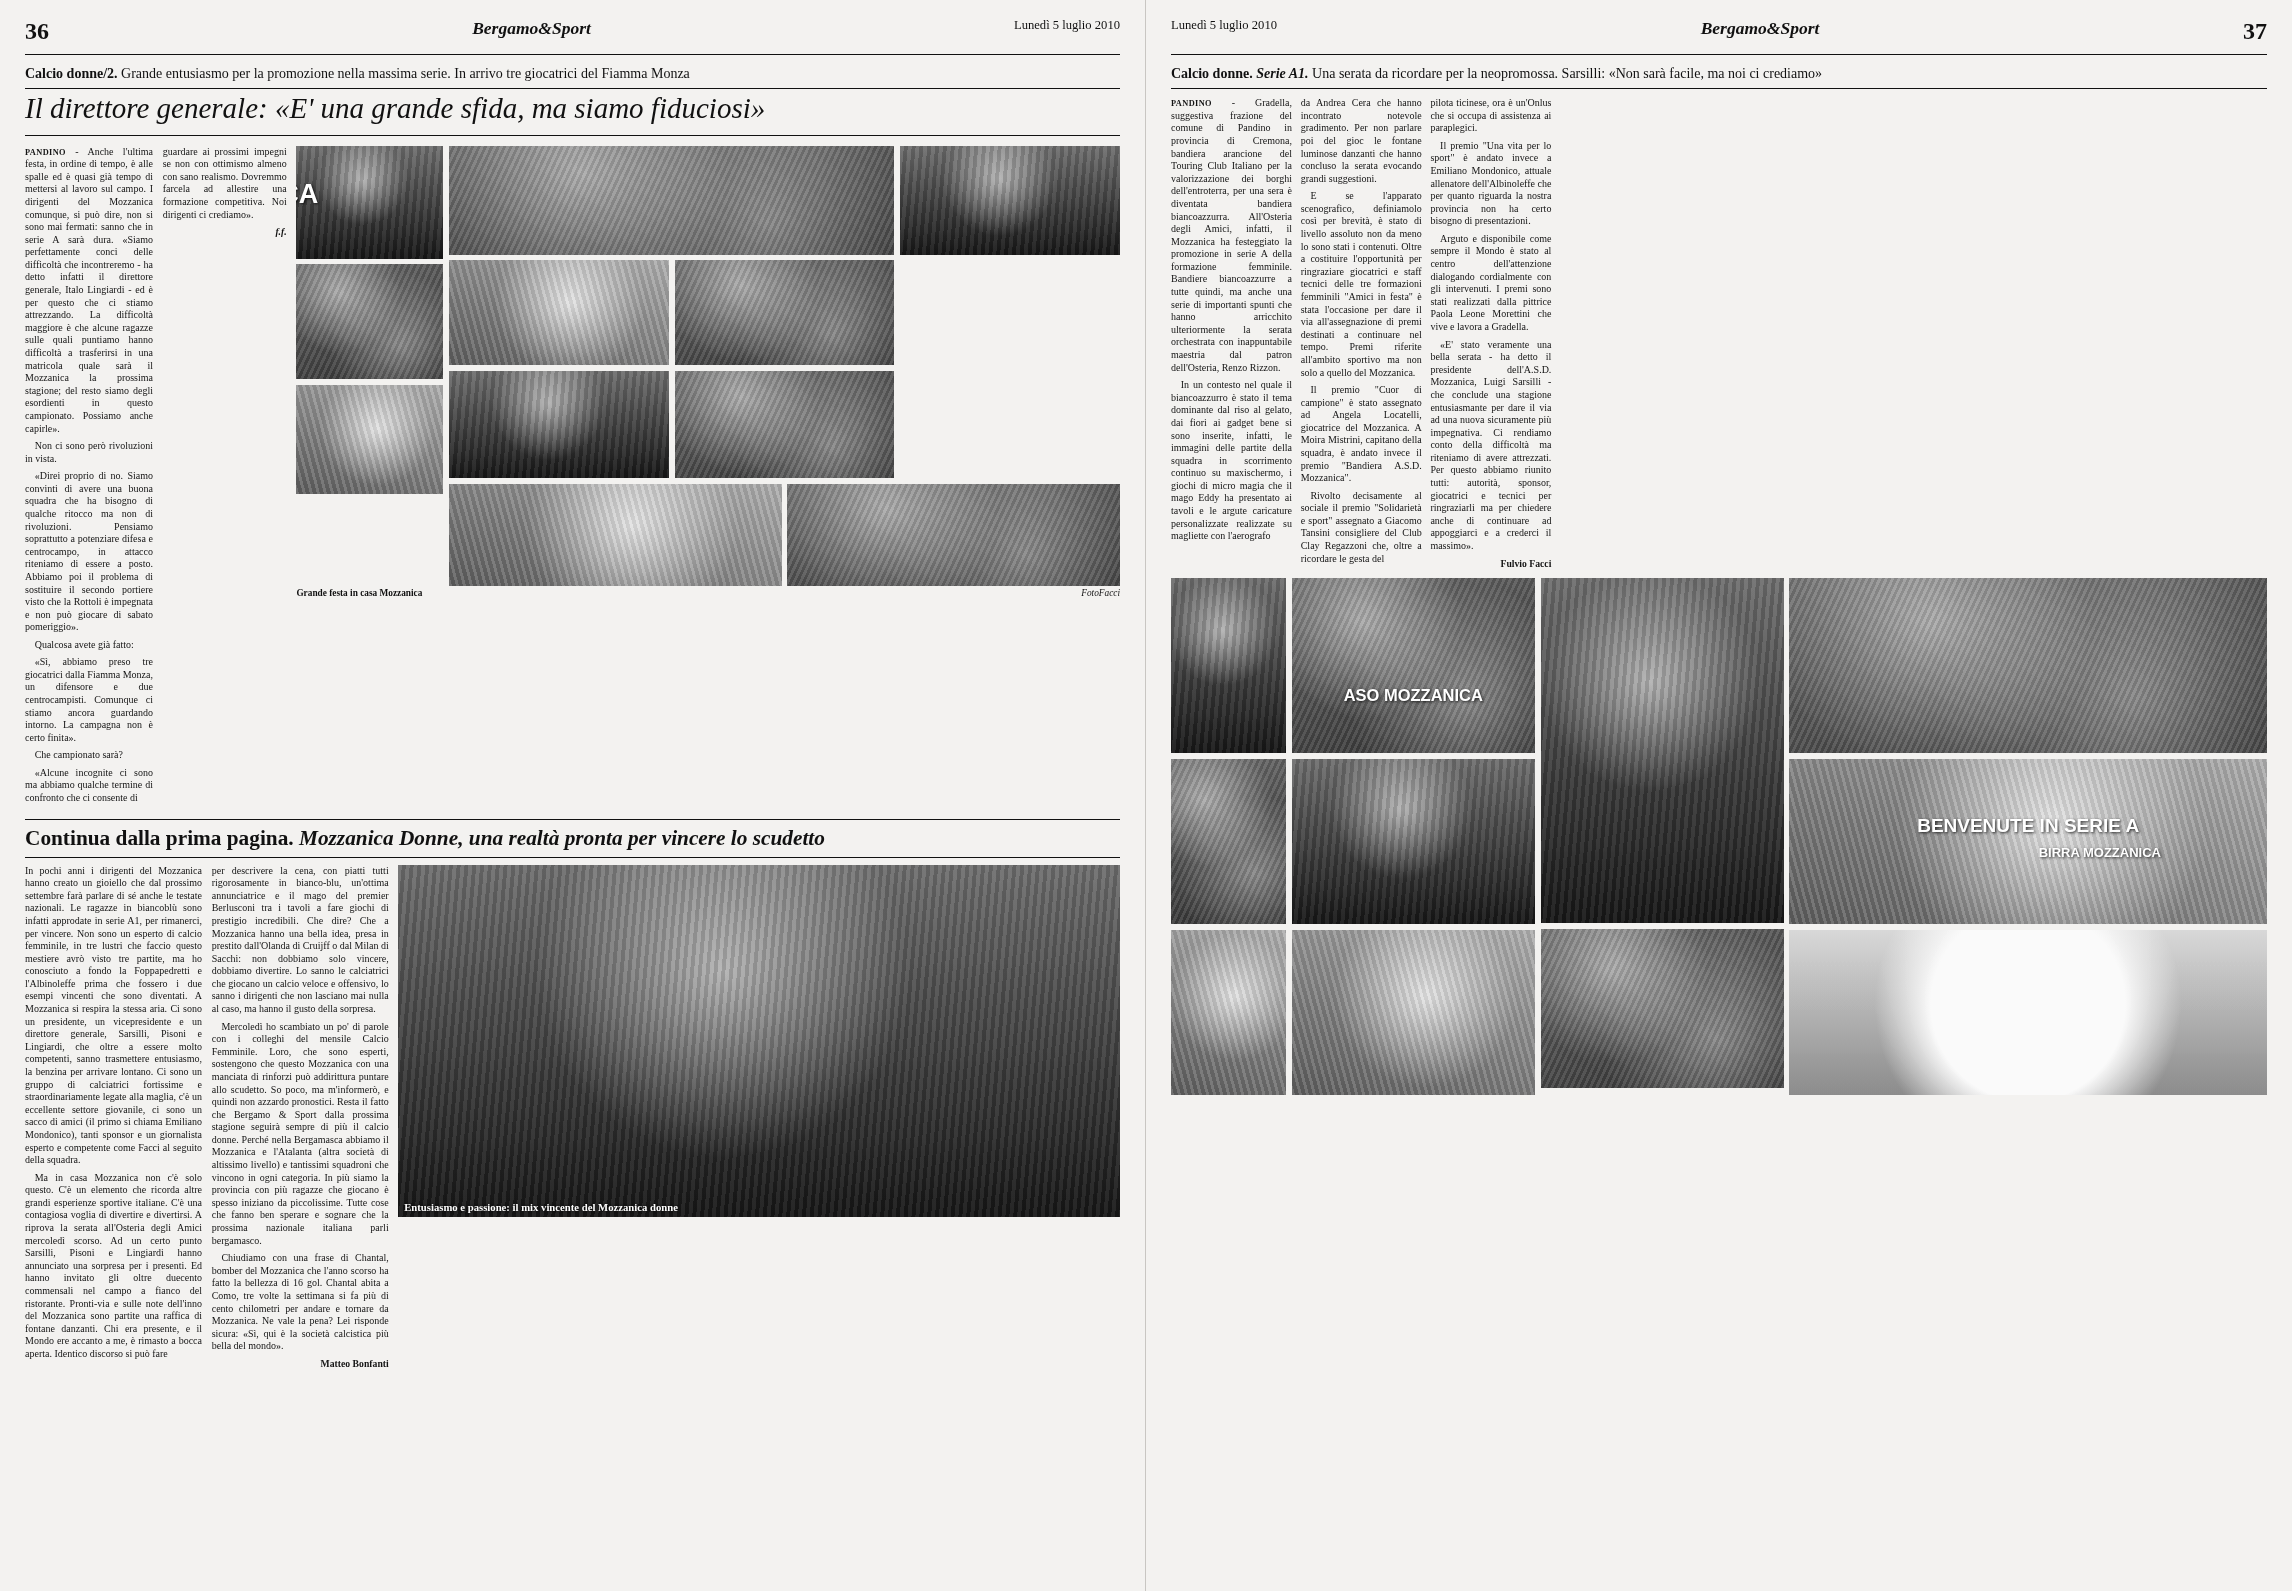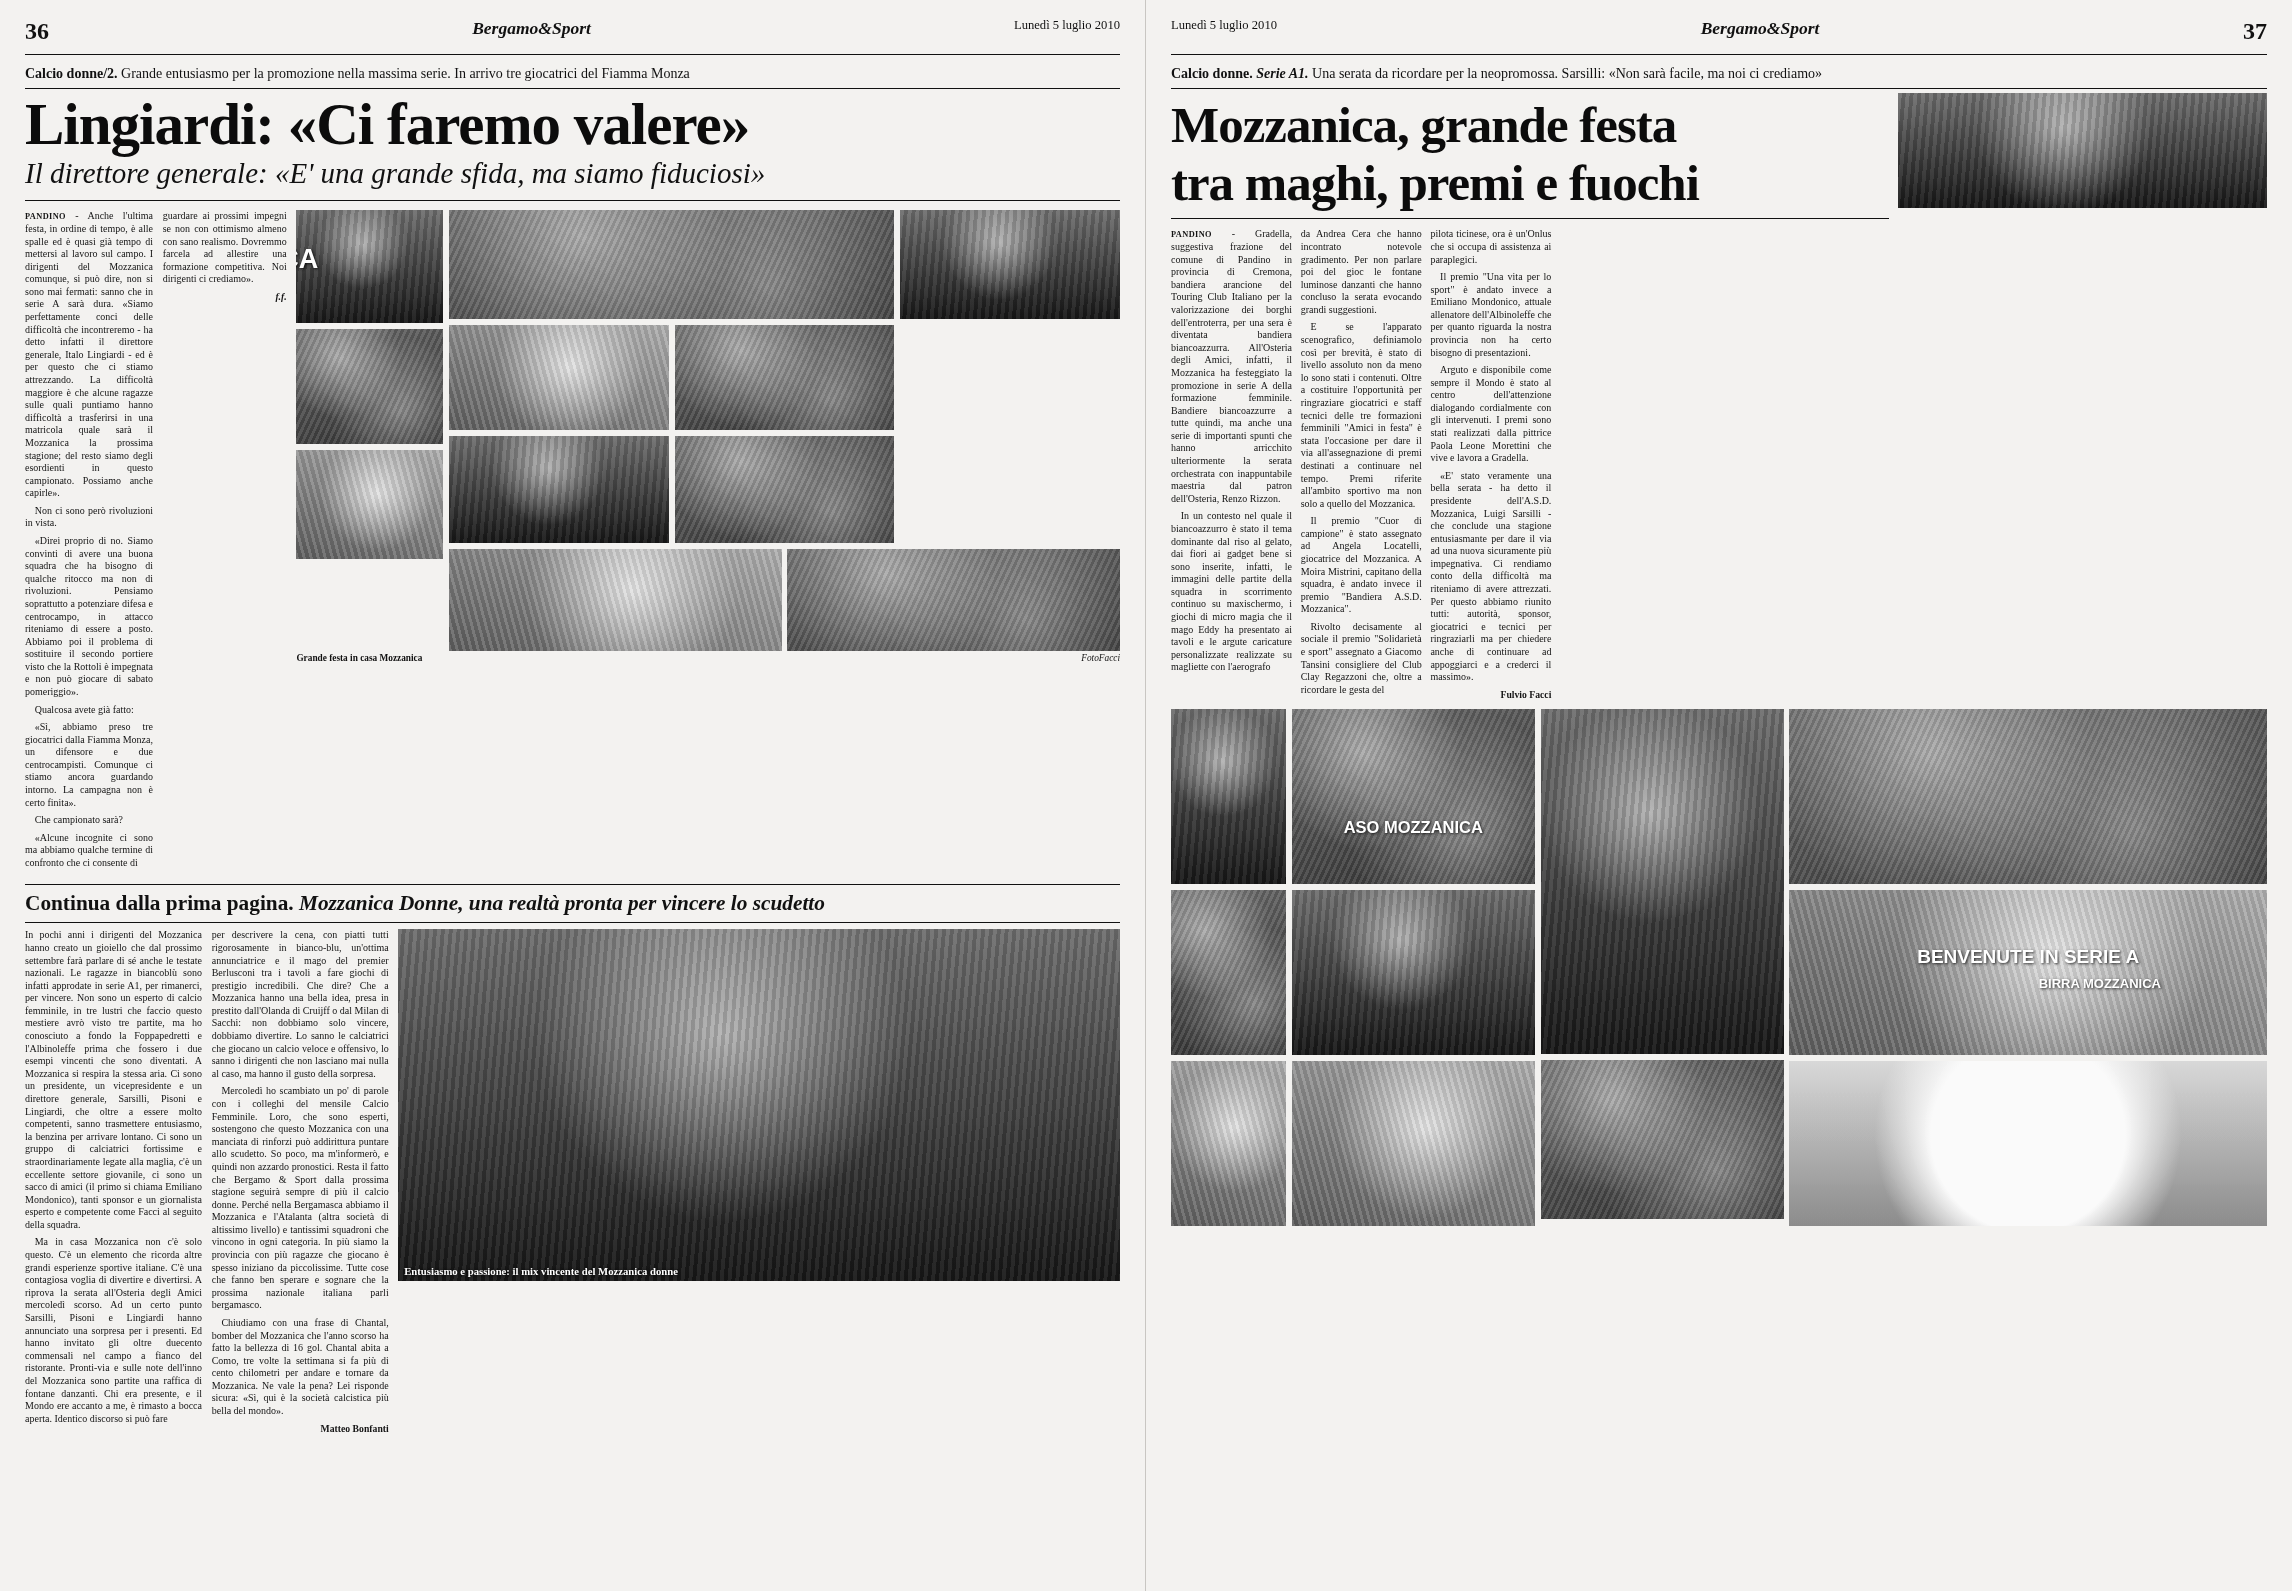--- a/index.html
+++ b/index.html
@@ -214,21 +214,20 @@
       <div class="folio">36</div>
       <div class="mast-title">Bergamo&amp;Sport</div>
       <div class="mast-date">Lunedì 5 luglio 2010</div>
     </div>
 
     <div class="kicker">
       <b>Calcio donne/2.</b>
       <span>Grande entusiasmo per la promozione nella massima serie. In arrivo tre giocatrici del Fiamma Monza</span>
     </div>
 
-    <div class="headline">Lingiardi: «Ci faremo valere»</div>
     <div class="subhead">Il direttore generale: «E' una grande sfida, ma siamo fiduciosi»</div>
 
     <div class="lp-body">
 
       <div class="lp-col col">
         <p class="first">
           <span class="dateline">PANDINO</span>
           <span>- Anche l'ultima festa, in ordine di tempo, è alle spalle ed è quasi già tempo di mettersi al lavoro sul campo. I dirigenti del Mozzanica comunque, si può dire, non si sono mai fermati: sanno che in serie A sarà dura. «Siamo perfettamente conci delle difficoltà che incontreremo - ha detto infatti il direttore generale, Italo Lingiardi - ed è per questo che ci stiamo attrezzando. La difficoltà maggiore è che alcune ragazze sulle quali puntiamo hanno difficoltà a trasferirsi in una matricola quale sarà il Mozzanica la prossima stagione; del resto siamo degli esordienti in questo campionato. Possiamo anche capirle».</span>
         </p>
         <p>Non ci sono però rivoluzioni in vista.</p>
@@ -333,31 +332,20 @@
       <div class="mast-title">Bergamo&amp;Sport</div>
       <div class="folio">37</div>
     </div>
 
     <div class="kicker">
       <b>Calcio donne.</b>
       <b><i>Serie A1.</i></b>
       <span>Una serata da ricordare per la neopromossa. Sarsilli: «Non sarà facile, ma noi ci crediamo»</span>
     </div>
 
-    <div class="rp-grid" style="align-items:flex-start">
-      <div style="flex:1">
-        <div class="headline small">Mozzanica, grande festa</div>
-        <div class="headline small" style="border-bottom:1.5px solid #111; padding-bottom:7.8px;">tra maghi, premi e fuochi</div>
-      </div>
-      <div style="width:369px; display:flex; flex-direction:column; gap:5.8px;">
-        <div class="photo dark" style="height:115px">
-            <div class="ph-grain"></div>
-          </div>
-      </div>
-    </div>
 
     <div class="rp-grid" style="margin-top:7.8px">
 
       <div class="rp-textcol col">
         <p class="first">
           <span class="dateline">PANDINO</span>
           <span>- Gradella, suggestiva frazione del comune di Pandino in provincia di Cremona, bandiera arancione del Touring Club Italiano per la valorizzazione dei borghi dell'entroterra, per una sera è diventata bandiera biancoazzurra. All'Osteria degli Amici, infatti, il Mozzanica ha festeggiato la promozione in serie A della formazione femminile. Bandiere biancoazzurre a tutte quindi, ma anche una serie di importanti spunti che hanno arricchito ulteriormente la serata orchestrata con inappuntabile maestria dal patron dell'Osteria, Renzo Rizzon.</span>
         </p>
         <p>In un contesto nel quale il biancoazzurro è stato il tema dominante dal riso al gelato, dai fiori ai gadget bene si sono inserite, infatti, le immagini delle partite della squadra in scorrimento continuo su maxischermo, i giochi di micro magia che il mago Eddy ha presentato ai tavoli e le argute caricature personalizzate realizzate su magliette con l'aerografo</p>
       </div>

